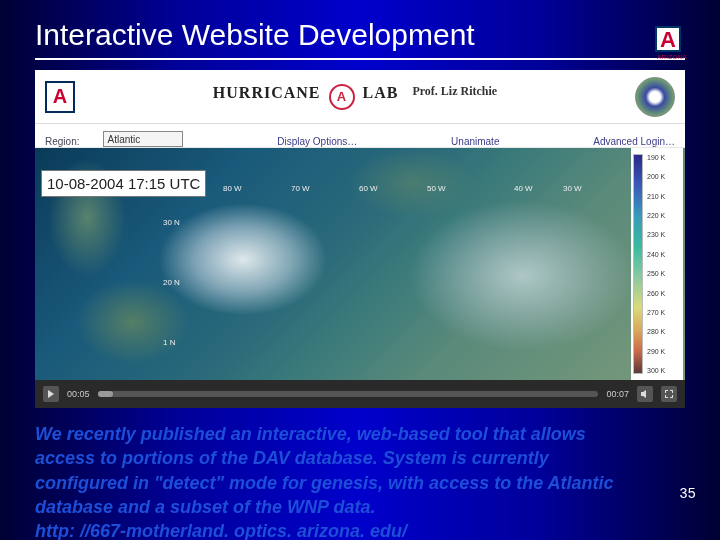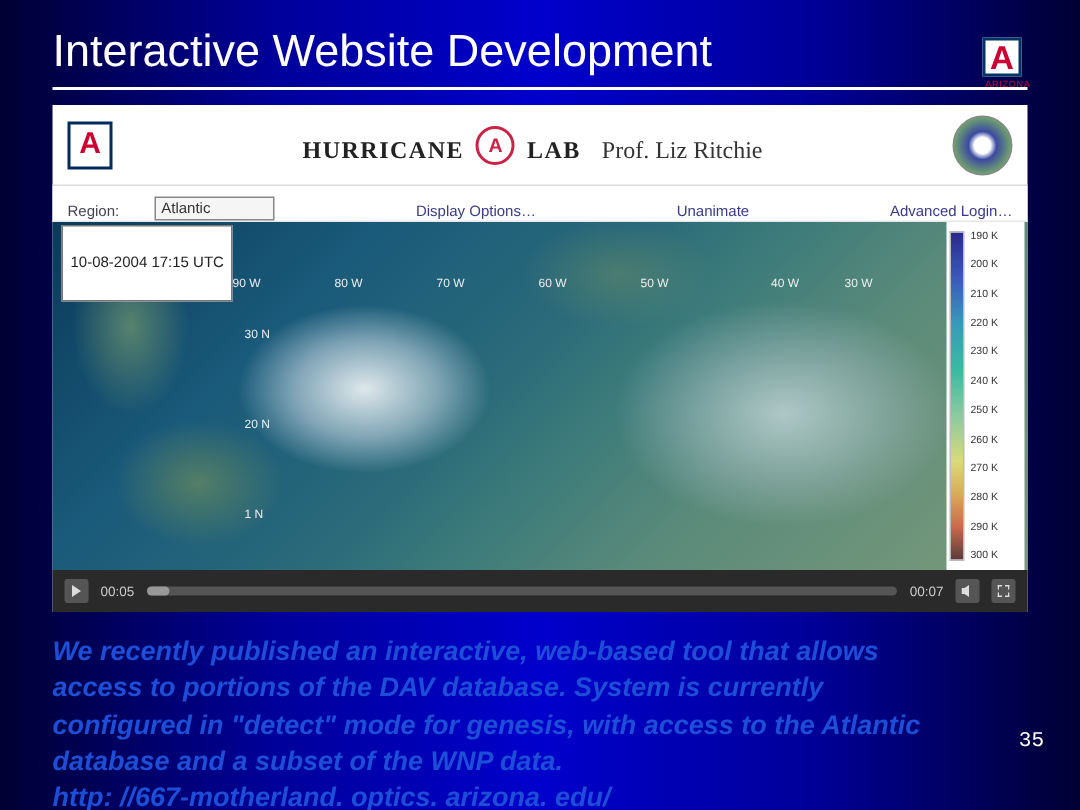--- a/index.html
+++ b/index.html
@@ -63,33 +63,33 @@
     border: 2px solid #002b5c;
     color: #cc0033;
     background: #fff;
     font-weight: bold;
     font-size: 20px;
     display: flex; align-items: center; justify-content: center;
   }
   .hl-title {
     flex: 1;
     display: flex;
-    align-items: flex-end;
+    align-items: flex-start;
     justify-content: center;
     gap: 8px;
   }
   .hl-text { font-family: Georgia, serif; font-weight: bold; font-size: 16px; color: #222; letter-spacing: 1px; }
   .hl-swirl {
     width: 26px; height: 26px;
     border: 2px solid #cc2244;
     border-radius: 50%;
     display: flex; align-items: center; justify-content: center;
     color: #cc2244; font-weight: bold; font-size: 13px;
   }
-  .prof { font-family: Georgia, serif; font-size: 16px; color: #333; margin-left: 6px; }
+  .prof { font-family: Georgia, serif; font-size: 12px; color: #333; margin-left: 6px; font-weight: bold; }
   .seal {
     width: 40px; height: 40px;
     border-radius: 50%;
     background: radial-gradient(circle, #fff 20%, #3a4aa0 35%, #6fa06f 70%, #2a2a6a 90%);
     border: 1px solid #888;
   }
   .toolbar {
     height: 24px;
     display: flex;
     align-items: flex-end;
@@ -122,25 +122,25 @@
     position: absolute; inset: 0;
     background:
       radial-gradient(ellipse 120px 80px at 32% 48%, rgba(255,255,255,0.85), rgba(220,230,240,0.5) 40%, transparent 70%),
       radial-gradient(ellipse 150px 100px at 75% 55%, rgba(210,225,230,0.7), rgba(180,200,210,0.3) 50%, transparent 75%),
       radial-gradient(ellipse 80px 60px at 15% 75%, rgba(90,130,100,0.9), transparent 70%),
       radial-gradient(ellipse 60px 90px at 8% 30%, rgba(100,140,110,0.85), transparent 65%),
       radial-gradient(ellipse 90px 50px at 58% 15%, rgba(95,135,105,0.6), transparent 70%);
   }
   .timestamp-box {
     position: absolute;
-    top: 2px; left: 6px;
+    top: 22px; left: 6px;
     background: #fff;
     border: 1px solid #777;
-    font-size: 10px;
-    padding: 19px 5px;
+    font-size: 15px;
+    padding: 4px 5px;
     color: #222;
     z-index: 4;
   }
   .lon-label {
     position: absolute;
     top: 36px;
     font-size: 8px;
     color: #eee;
     z-index: 3;
   }

